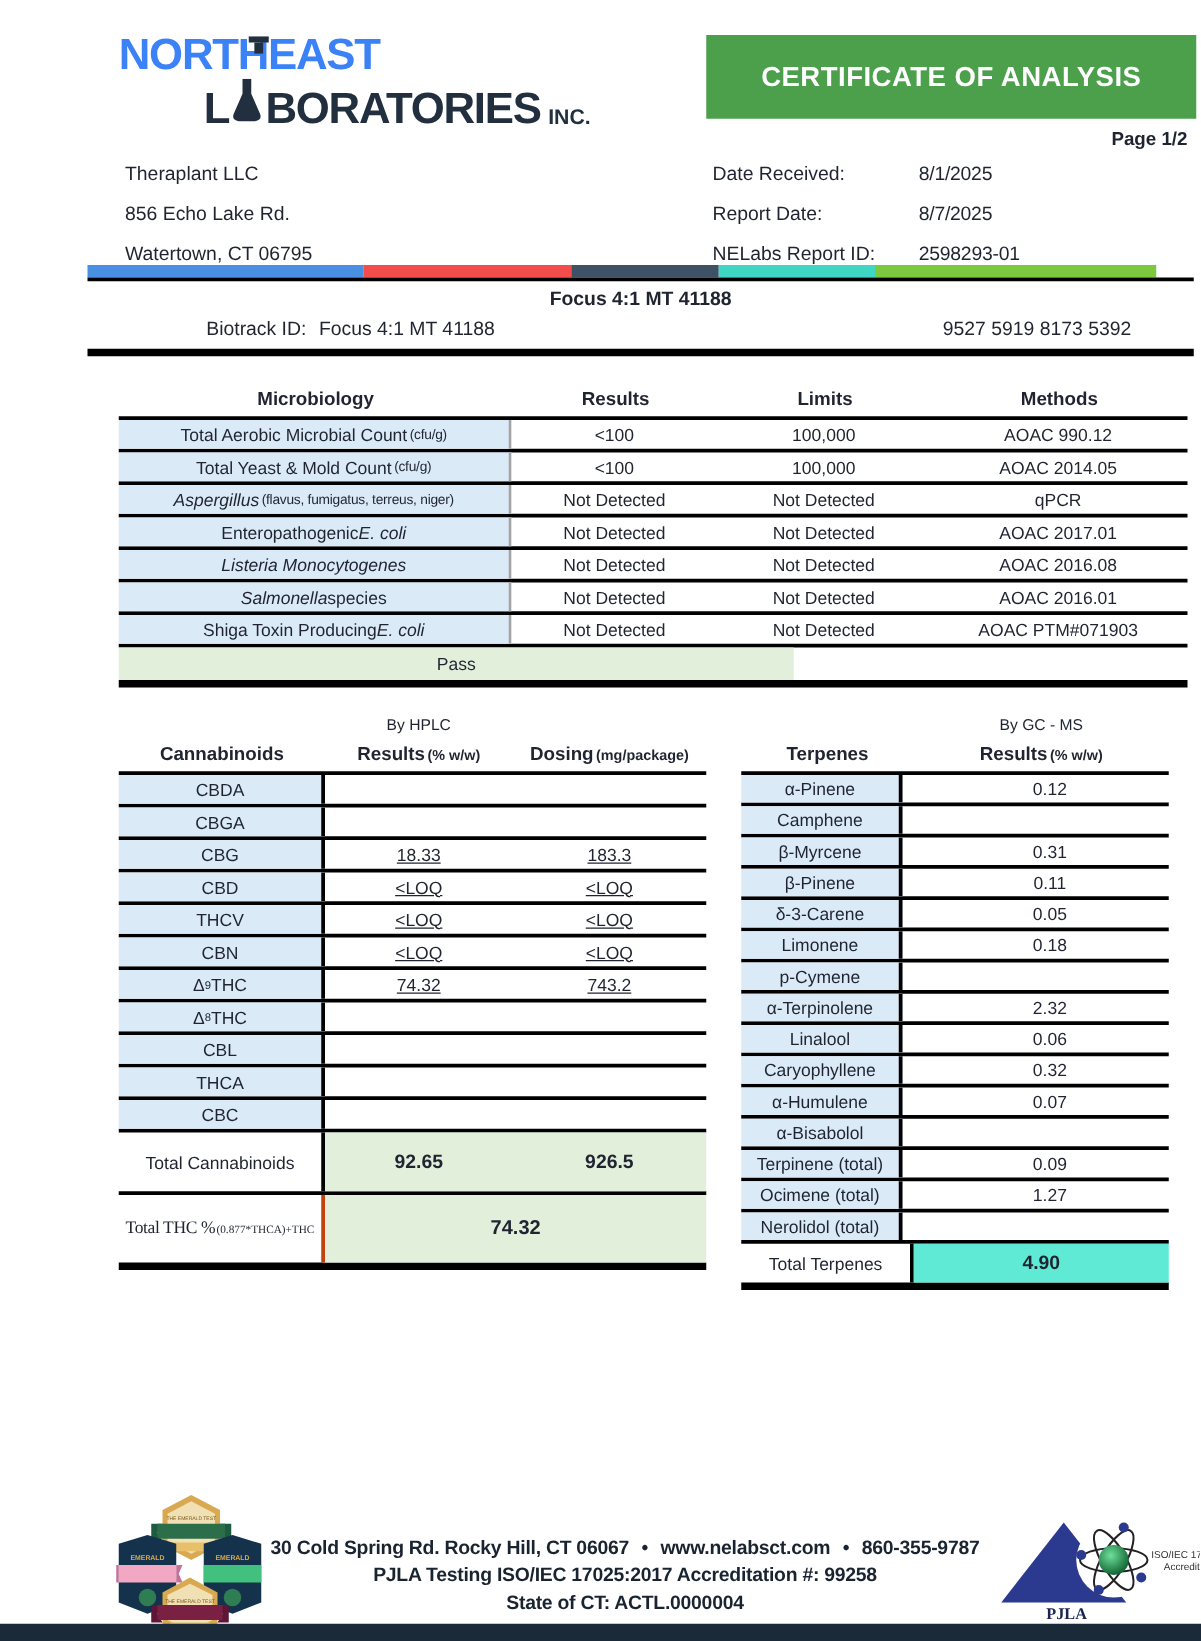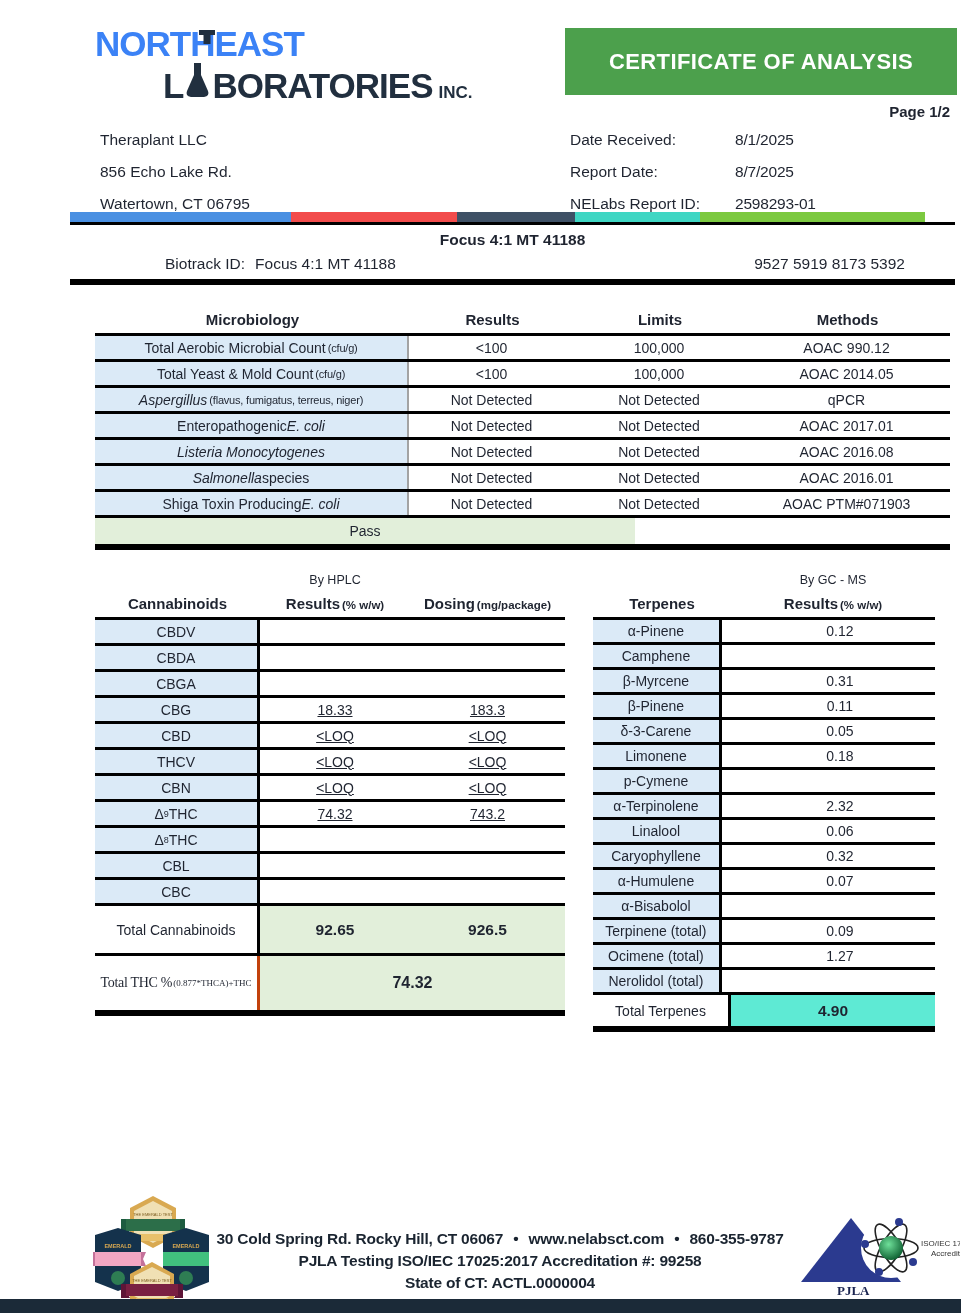--- a/index.html
+++ b/index.html
@@ -244,27 +244,20 @@
   <div class="abs cann">
     <div class="note-wrap method-note">By HPLC</div>
     <div class="chead">
       <div class="h1">Cannabinoids</div>
       <div class="h2"><span>Results</span><span class="unit">(% w/w)</span></div>
       <div class="h3"><span>Dosing</span><span class="unit">(mg/package)</span></div>
     </div>
     <div id="cann-rows">
         <div class="crow">
           <div class="clabel">
-            <span>CBDV</span>
-          </div>
-          <div class="ccell cc-res"></div>
-          <div class="ccell cc-dos"></div>
-        </div>
-        <div class="crow">
-          <div class="clabel">
             <span>CBDA</span>
           </div>
           <div class="ccell cc-res"></div>
           <div class="ccell cc-dos"></div>
         </div>
         <div class="crow">
           <div class="clabel">
             <span>CBGA</span>
           </div>
           <div class="ccell cc-res"></div>
@@ -312,20 +305,27 @@
             <span>Δ</span>
             <span class="sup">8</span>
             <span> THC</span>
           </div>
           <div class="ccell cc-res"></div>
           <div class="ccell cc-dos"></div>
         </div>
         <div class="crow">
           <div class="clabel">
             <span>CBL</span>
+          </div>
+          <div class="ccell cc-res"></div>
+          <div class="ccell cc-dos"></div>
+        </div>
+        <div class="crow">
+          <div class="clabel">
+            <span>THCA</span>
           </div>
           <div class="ccell cc-res"></div>
           <div class="ccell cc-dos"></div>
         </div>
         <div class="crow">
           <div class="clabel">
             <span>CBC</span>
           </div>
           <div class="ccell cc-res"></div>
           <div class="ccell cc-dos"></div>

